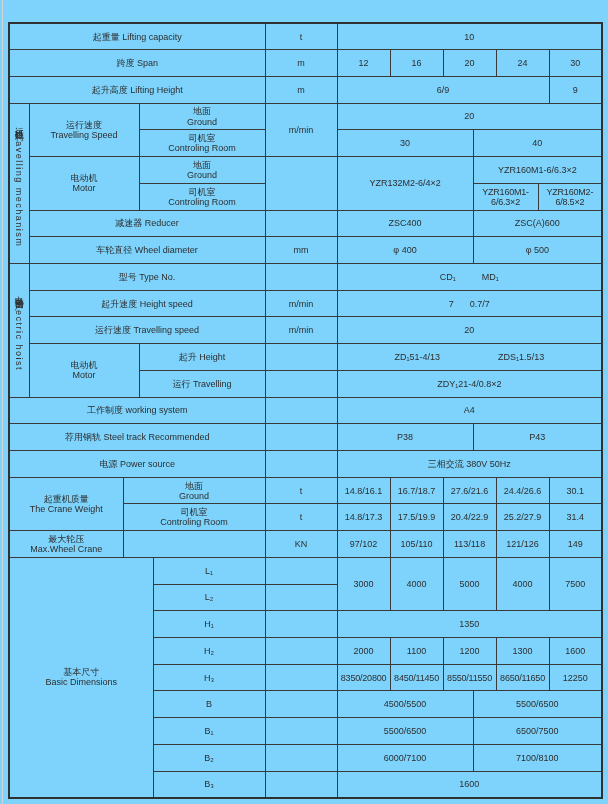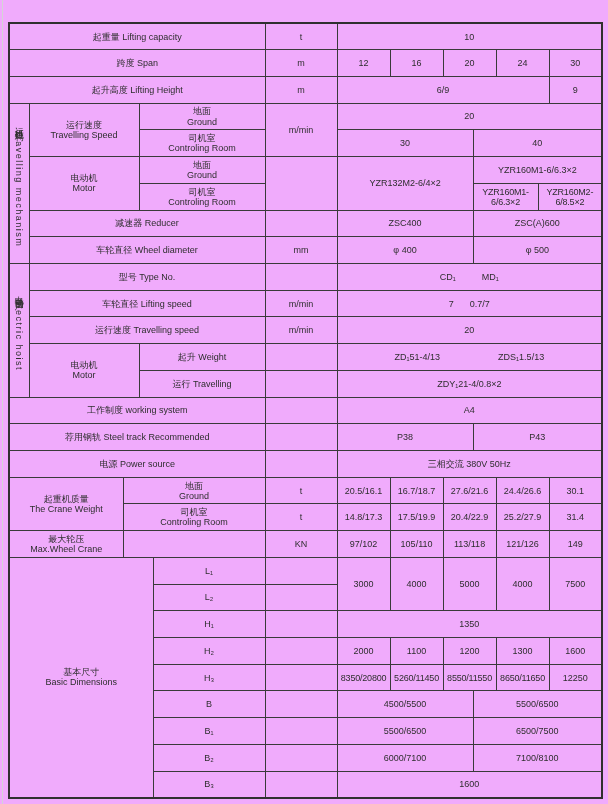--- a/index.html
+++ b/index.html
@@ -1,16 +1,16 @@
 <!DOCTYPE html>
 <html><head>
 <meta charset="utf-8">
 <style>
   html,body{margin:0;padding:0;background:#ffffff;}
-  .page{position:relative;width:608px;height:804px;background:#f0abfc;overflow:hidden;
+  .page{position:relative;width:608px;height:804px;background:#7dd3fc;overflow:hidden;
         font-family:"Liberation Sans","DejaVu Sans",sans-serif;color:#2e2e2e;}
   .edge-line{position:absolute;left:2px;top:0;width:1px;height:804px;background:#d4d4d4;}
   table.spec{position:absolute;left:8px;top:22px;width:593px;border-collapse:collapse;
              table-layout:fixed;border:2px solid #303030;}
   table.spec tr{height:26.72px;}
   table.spec td{border:1px solid #3a3a3a;text-align:center;vertical-align:middle;
                 font-size:9px;line-height:1.12;padding:0 1px;overflow:hidden;}
   td.vcat div{writing-mode:vertical-lr;margin:0 auto;font-size:9px;letter-spacing:1.5px;
               white-space:nowrap;}
   .two span{display:block;}
@@ -149,21 +149,21 @@
       <td></td>
       <td colspan="7">
         <div class="pair gap-md">
               <span>CD₁</span>
               <span>MD₁</span>
             </div>
       </td>
     </tr>
 
     <tr>
-      <td colspan="4">车轮直径 Lifting speed</td>
+      <td colspan="4">起升速度 Height speed</td>
       <td>m/min</td>
       <td colspan="7">
         <div class="pair gap-sm">
               <span>7</span>
               <span>0.7/7</span>
             </div>
       </td>
     </tr>
 
     <tr>
@@ -172,21 +172,21 @@
       <td colspan="7">20</td>
     </tr>
 
     <tr>
       <td rowspan="2" colspan="2">
         <div class="two">
               <span>电动机</span>
               <span>Motor</span>
             </div>
       </td>
-      <td colspan="2">起升 Weight</td>
+      <td colspan="2">起升 Height</td>
       <td></td>
       <td colspan="7">
         <div class="pair gap-lg">
               <span>ZD₁51-4/13</span>
               <span>ZDS₁1.5/13</span>
             </div>
       </td>
     </tr>
 
     <tr>
@@ -221,21 +221,21 @@
               <span>The Crane Weight</span>
             </div>
       </td>
       <td colspan="3">
         <div class="two">
               <span>地面</span>
               <span>Ground</span>
             </div>
       </td>
       <td>t</td>
-      <td>20.5/16.1</td>
+      <td>14.8/16.1</td>
       <td>16.7/18.7</td>
       <td colspan="2">27.6/21.6</td>
       <td colspan="2">24.4/26.6</td>
       <td>30.1</td>
     </tr>
 
     <tr>
       <td colspan="3">
         <div class="two">
               <span>司机室</span>
@@ -300,21 +300,21 @@
       <td>1100</td>
       <td colspan="2">1200</td>
       <td colspan="2">1300</td>
       <td>1600</td>
     </tr>
 
     <tr>
       <td>H₃</td>
       <td></td>
       <td class="tiny">8350/20800</td>
-      <td class="tiny">5260/11450</td>
+      <td class="tiny">8450/11450</td>
       <td colspan="2" class="tiny">8550/11550</td>
       <td colspan="2" class="tiny">8650/11650</td>
       <td>12250</td>
     </tr>
 
     <tr>
       <td>B</td>
       <td></td>
       <td colspan="3">4500/5500</td>
       <td colspan="4">5500/6500</td>

